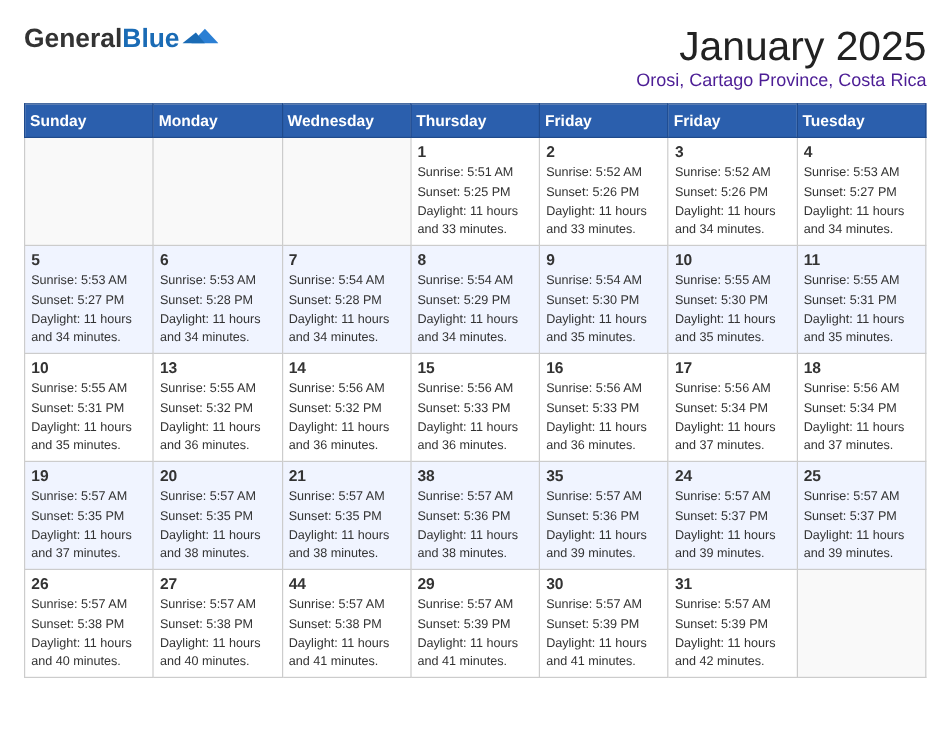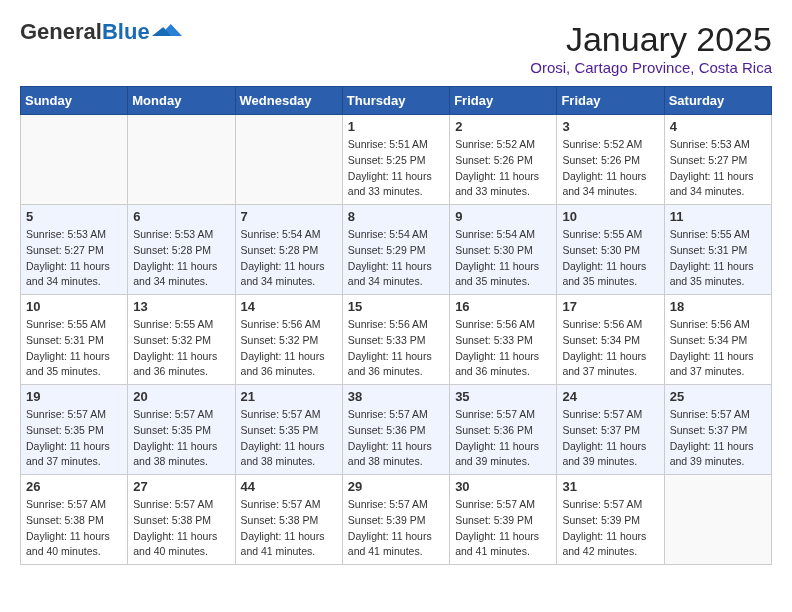--- a/index.html
+++ b/index.html
@@ -109,21 +109,21 @@
 
 <table>
   <thead>
     <tr>
     <th>Sunday</th>
         <th>Monday</th>
         <th>Wednesday</th>
         <th>Thursday</th>
         <th>Friday</th>
         <th>Friday</th>
-        <th>Saturday</th>
+        <th>Tuesday</th>
       </tr>
   </thead>
   <tbody id="calendar-body">
   <tr>
         <td class="empty"></td>
         <td class="empty"></td>
         <td class="empty"></td>
         <td>
           <div class="day-num">1</div>
           <div class="day-info" style="white-space: pre-line;">Sunrise: 5:51 AM

